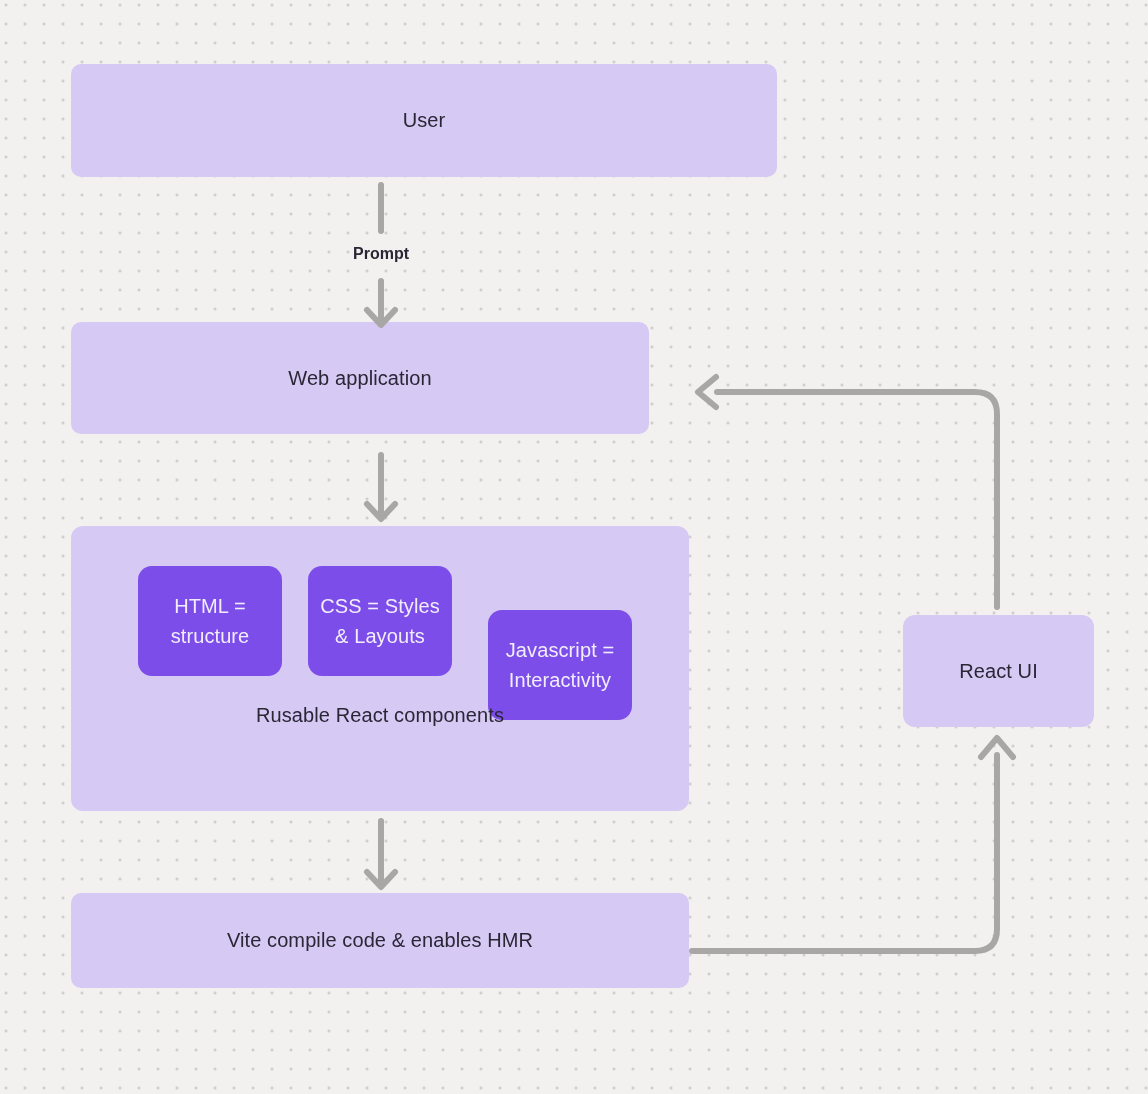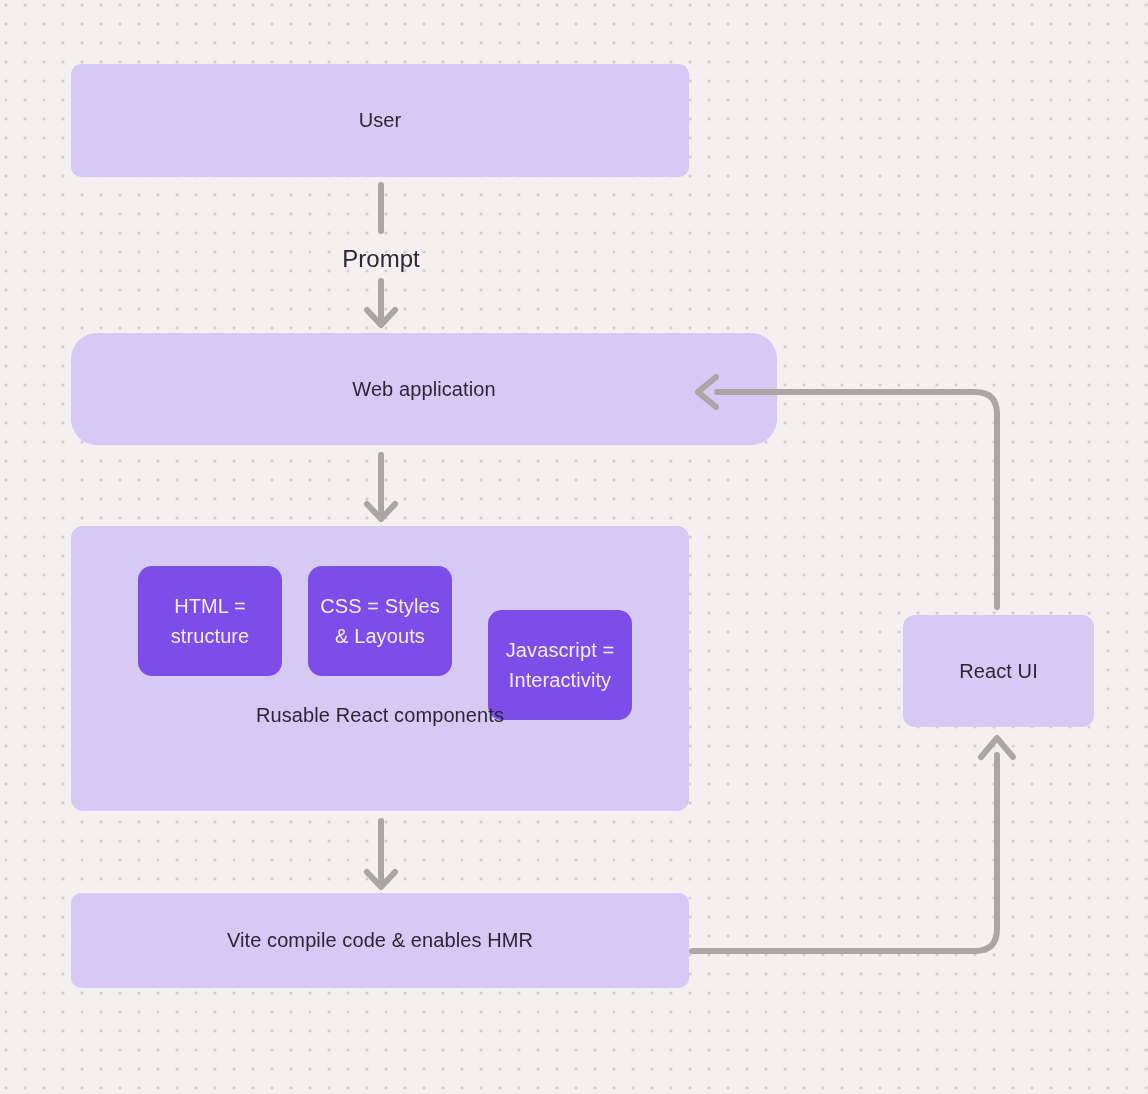--- a/index.html
+++ b/index.html
@@ -24,22 +24,22 @@
     border-radius: 10px;
     display: flex;
     align-items: center;
     justify-content: center;
     color: #2a2635;
     font-size: 20px;
     font-weight: 500;
     letter-spacing: 0.1px;
     text-align: center;
   }
-  .node-user            { left: 71px;  top: 64px;  width: 618px; height: 113px; }
-  .node-web-application { left: 71px;  top: 333px; width: 706px; height: 112px; border-radius: 26px; }
+  .node-user            { left: 71px;  top: 64px;  width: 706px; height: 113px; }
+  .node-web-application { left: 71px;  top: 322px; width: 578px; height: 112px; }
   .node-components      { left: 71px;  top: 526px; width: 618px; height: 285px; border-radius: 12px; display: block; }
   .node-vite            { left: 71px;  top: 893px; width: 618px; height: 95px; }
   .node-render-ui       { left: 903px; top: 615px; width: 191px; height: 112px; border-radius: 12px; }
 
   .chip {
     position: absolute;
     top: 40px;
     width: 144px;
     height: 110px;
     background: #7c4de8;
@@ -69,22 +69,22 @@
     font-weight: 500;
   }
 
   .edge-label {
     position: absolute;
     left: 321px;
     top: 245px;
     width: 120px;
     text-align: center;
     color: #2a2635;
-    font-size: 24px;
-    font-weight: 400;
+    font-size: 16px;
+    font-weight: 700;
   }
 
   .edges-svg {
     position: absolute;
     left: 0;
     top: 0;
     width: 1148px;
     height: 1094px;
     pointer-events: none;
   }

